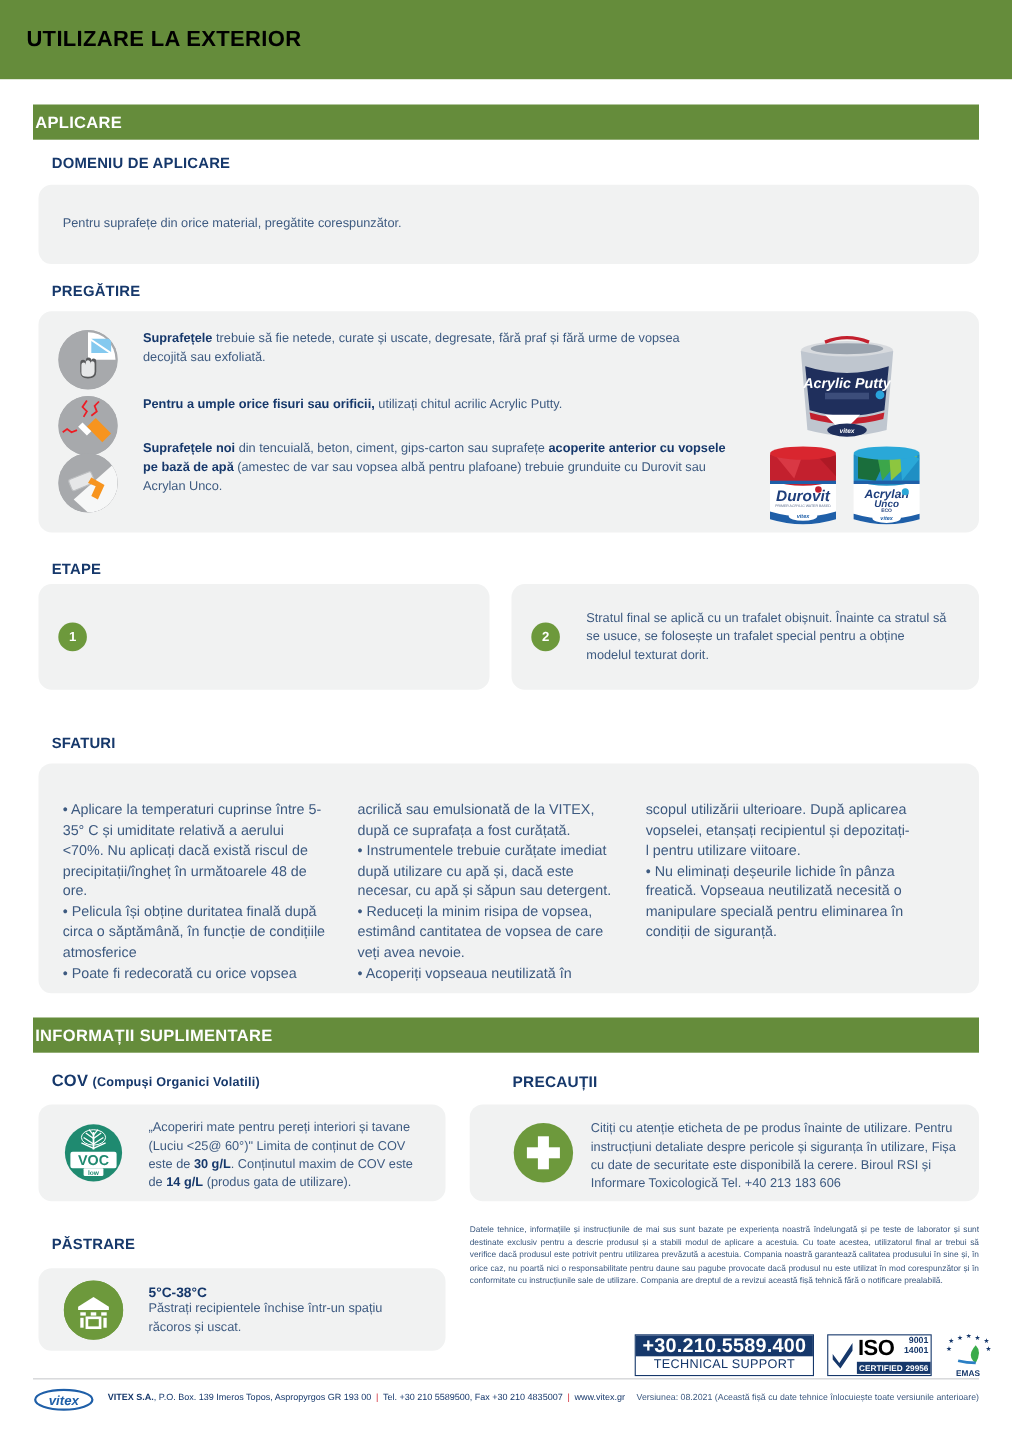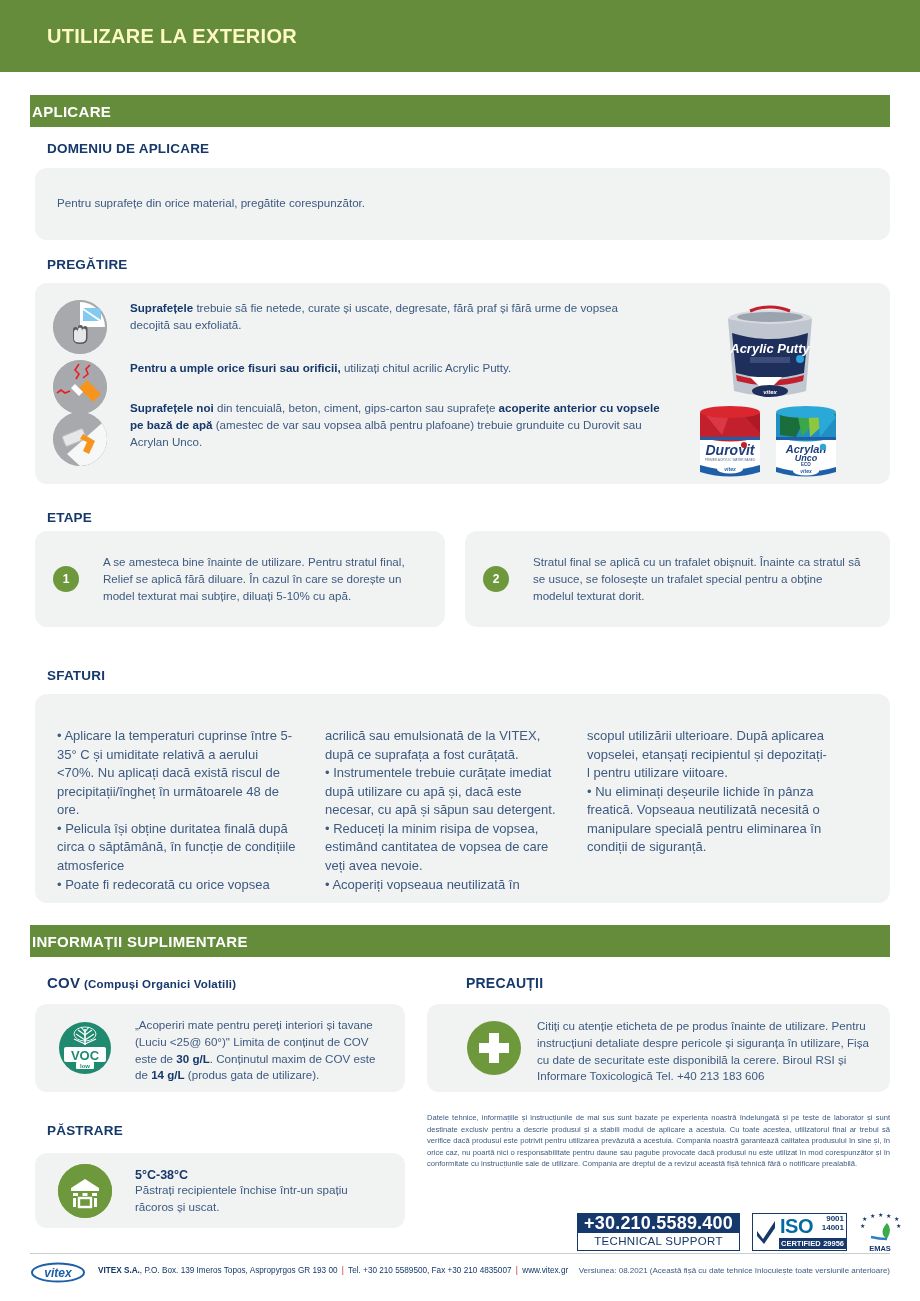--- a/index.html
+++ b/index.html
@@ -12,22 +12,22 @@
   }
   .page { position: relative; width: 920px; height: 1301px; }
 
   
   .top-banner {
     position: absolute; left: 0; top: 0; width: 920px; height: 72px;
     background: #658c3b;
     display: flex; align-items: center;
   }
   .top-banner-title {
-    color: #fef9c3; font-size: 20px; font-weight: bold;
-    letter-spacing: 0.3px; padding-left: 47px;
+    color: #000000; font-size: 20px; font-weight: bold;
+    letter-spacing: 0.3px; padding-left: 24px;
   }
 
   
   .section-bar {
     position: absolute; left: 30px; width: 860px; height: 32px;
     background: #658c3b; display: flex; align-items: center;
   }
   .section-bar span {
     color: #ffffff; font-size: 15px; font-weight: bold;
     letter-spacing: 0.3px; padding-left: 2px;
@@ -134,21 +134,21 @@
     letter-spacing: 0.3px;
   }
   .iso-badge {
     position: absolute; left: 175px; top: 0; width: 95px; height: 38px;
     border: 1.6px solid #16386b; background: #fff; display: flex;
   }
   .iso-check { width: 26px; display: flex; align-items: center; justify-content: center; }
   .iso-main { flex: 1; position: relative; }
   .iso-word {
     position: absolute; left: 1px; top: 1px; font-size: 20px; font-weight: bold;
-    color: #0369a1; letter-spacing: -0.5px;
+    color: #000000; letter-spacing: -0.5px;
   }
   .iso-nums {
     position: absolute; right: 2px; top: 1px; font-size: 8px; font-weight: bold;
     color: #16386b; line-height: 8.5px; text-align: right;
   }
   .iso-cert {
     position: absolute; left: 0; bottom: 1px; width: 100%;
     background: #16386b; color: #fff; font-size: 7.5px; font-weight: bold;
     display: flex; justify-content: space-between; padding: 0 2px; line-height: 11px;
   }
@@ -296,21 +296,20 @@
           <ellipse cx="114" cy="117" rx="30" ry="6" fill="#2aa8d8"></ellipse>
         </g>
       </svg>
     </div>
   </div>
 
   <div class="sub-head" style="left:47px; top:510px;">ETAPE</div>
 
   <div class="panel step-panel" id="step-panel-1">
     <div class="step-num">1</div>
-    <div class="step-text body-text">A se amesteca bine înainte de utilizare. Pentru stratul final, Relief se aplică fără diluare. În cazul în care se dorește un model texturat mai subțire, diluați 5-10% cu apă.</div>
   </div>
   <div class="panel step-panel" id="step-panel-2">
     <div class="step-num">2</div>
     <div class="step-text body-text">Stratul final se aplică cu un trafalet obișnuit. Înainte ca stratul să se usuce, se folosește un trafalet special pentru a obține modelul texturat dorit.</div>
   </div>
 
   <div class="sub-head" style="left:47px; top:668px;">SFATURI</div>
   <div class="panel" id="panel-sfaturi">
     <div class="tips-col" id="tips-col-1">
       <p style="white-space:pre-line;">• Aplicare la temperaturi cuprinse între 5-35° C și umiditate relativă a aerului &lt;70%. Nu aplicați dacă există riscul de precipitații/îngheț în următoarele 48 de ore.

